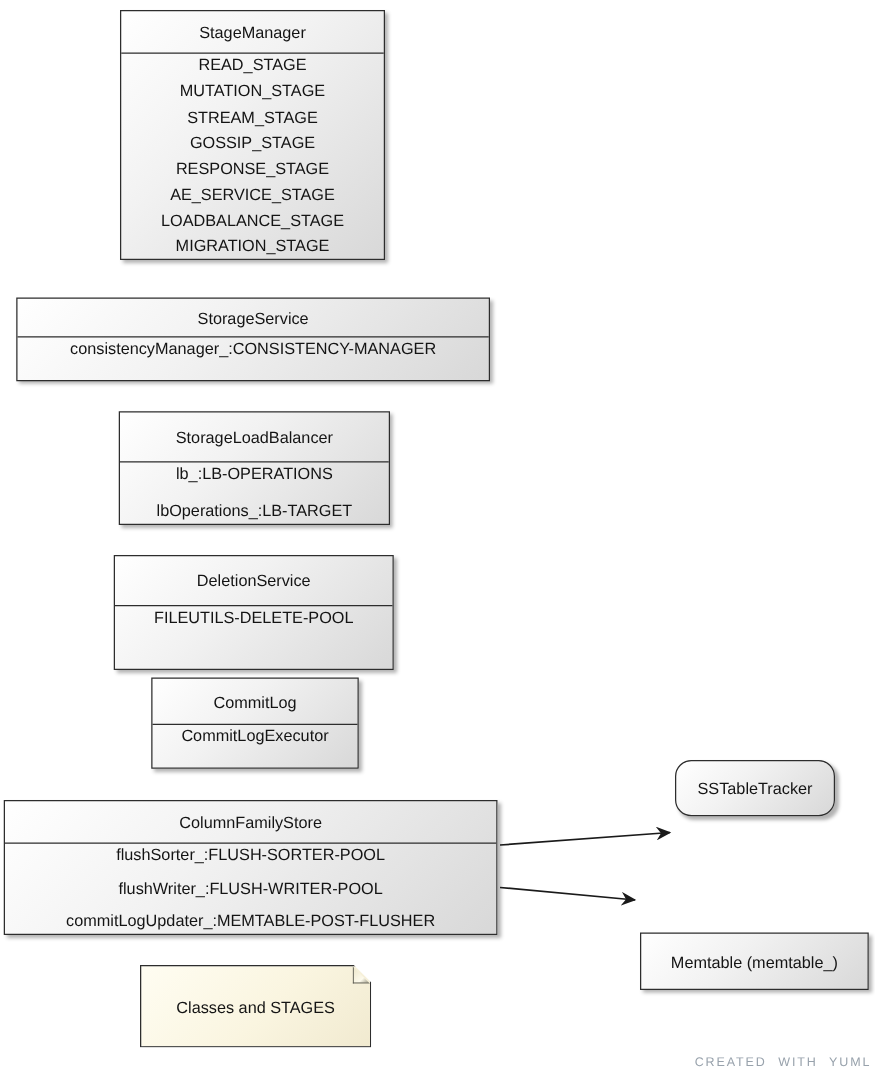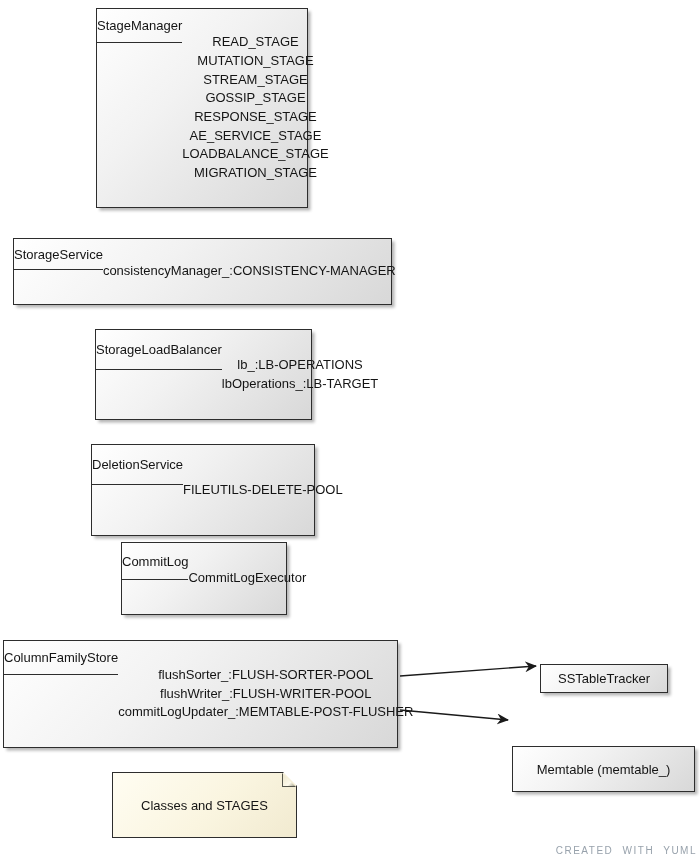--- a/index.html
+++ b/index.html
@@ -9,49 +9,49 @@
     font-family:"Liberation Sans","DejaVu Sans",sans-serif;
     color:#141414;
   }
   .stage{position:absolute;inset:0;width:700px;height:868px;}
 
   .uml-box{
     position:absolute;box-sizing:border-box;
     border:1.5px solid var(--box-border,#2d2d2d);
     background:linear-gradient(135deg,#ffffff 0%,#f2f2f2 40%,#e3e3e3 75%,var(--box-fill-end,#d8d8d8) 100%);
     box-shadow:2.5px 2.5px 3px rgba(0,0,0,0.30);
-    display:flex;flex-direction:row;
+    display:flex;flex-direction:column;
     font-size:13px;
   }
   .uml-title{
     display:flex;align-items:center;justify-content:center;
     border-bottom:1.5px solid var(--box-border,#2d2d2d);
     flex:0 0 auto;white-space:nowrap;
   }
   .uml-members{
     flex:1 1 auto;display:flex;flex-direction:column;
-    justify-content:center;align-items:center;
+    justify-content:space-between;align-items:center;
     line-height:18.7px;white-space:nowrap;
   }
   .uml-box.plain .uml-title{border-bottom:none;flex:1 1 auto;}
 
   
   .b-stagemanager{left:96px;top:8px;width:212px;height:200px;}
   .b-stagemanager .uml-title{height:33px;}
   .b-storageservice{left:13px;top:238px;width:379px;height:67px;}
   .b-storageservice .uml-title{height:30px;text-align:right;}
   .b-storageloadbalancer{left:95px;top:329px;width:217px;height:91px;}
   .b-storageloadbalancer .uml-title{height:39px;}
   .b-deletionservice{left:91px;top:444px;width:224px;height:92px;}
   .b-deletionservice .uml-title{height:39px;}
   .b-commitlog{left:121px;top:542px;width:166px;height:73px;}
   .b-commitlog .uml-title{height:36px;}
   .b-columnfamilystore{left:3px;top:640px;width:395px;height:108px;}
   .b-columnfamilystore .uml-title{height:33px;}
-  .b-sstabletracker{left:540px;top:664px;width:128px;height:29px;}
+  .b-sstabletracker{left:540px;top:608px;width:128px;height:45px;border-radius:13px;}
   .b-memtable{left:512px;top:703px;width:183px;height:46px;margin-top:43px;}
 
   
   .note{
     position:absolute;left:112px;top:772px;width:185px;height:66px;
     box-sizing:border-box;
     border:1.5px solid var(--box-border,#2d2d2d);
     background:linear-gradient(135deg,var(--note-fill-start,#fffdf2) 0%,#faf5e0 55%,var(--note-fill-end,#f1ead0) 100%);
     clip-path:polygon(0 0,calc(100% - 14px) 0,100% 14px,100% 100%,0 100%);
     filter:drop-shadow(2px 2px 2px rgba(0,0,0,0.28));

